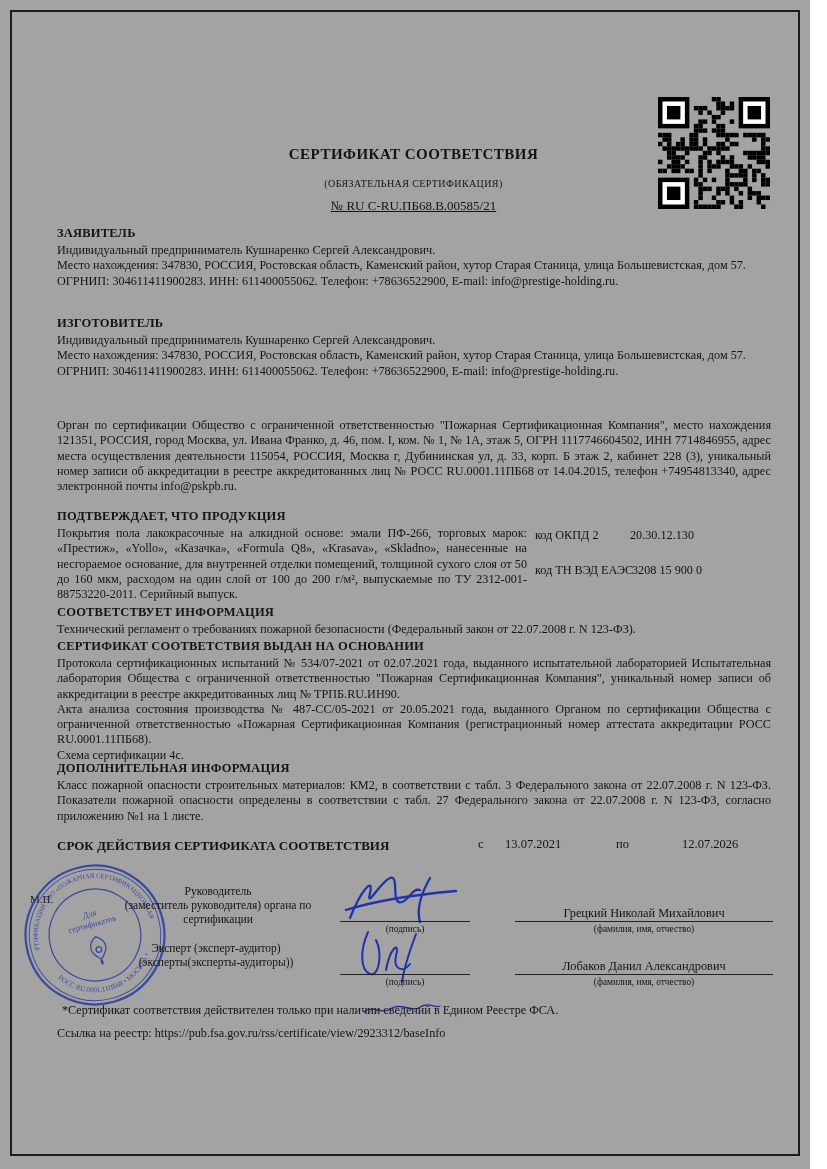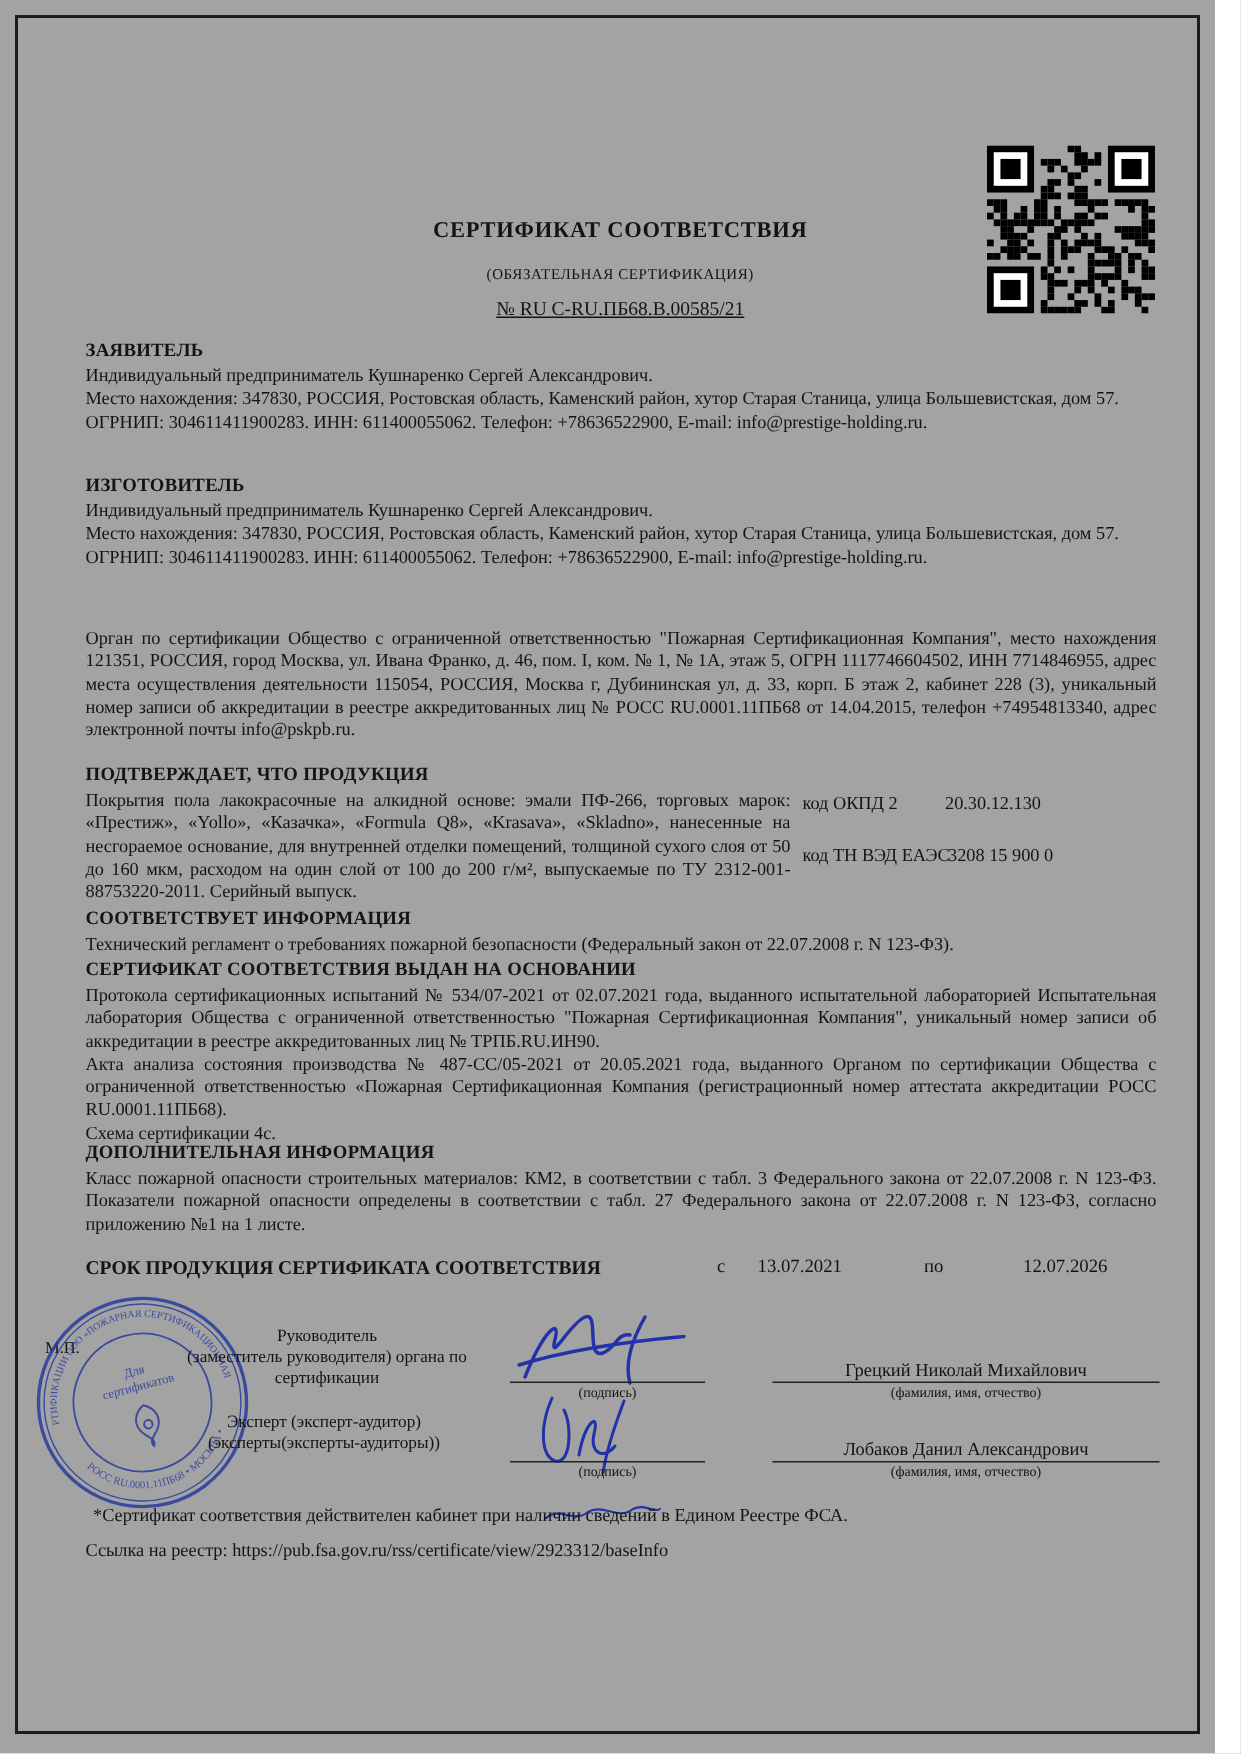--- a/index.html
+++ b/index.html
@@ -317,21 +317,21 @@
   </section>
 
   <section class="sec" style="top:761px">
     <div class="h">ДОПОЛНИТЕЛЬНАЯ ИНФОРМАЦИЯ</div>
     <div class="body">
       <div>Класс пожарной опасности строительных материалов: КМ2, в соответствии с табл. 3 Федерального закона от 22.07.2008 г. N 123-ФЗ. Показатели пожарной опасности определены в соответствии с табл. 27 Федерального закона от 22.07.2008 г. N 123-ФЗ, согласно приложению №1 на 1 листе.</div>
     </div>
   </section>
 
   <section class="sec" style="top:836px;height:24px">
-    <span class="validity-h">СРОК ПРОДУКЦИЯ СЕРТИФИКАТА СООТВЕТСТВИЯ</span>
+    <span class="validity-h">СРОК ДЕЙСТВИЯ СЕРТИФИКАТА СООТВЕТСТВИЯ</span>
     <span class="vspan" style="left:421px;top:1px">с</span>
     <span class="vspan" style="left:448px;top:1px">13.07.2021</span>
     <span class="vspan" style="left:559px;top:1px">по</span>
     <span class="vspan" style="left:625px;top:1px">12.07.2026</span>
   </section>
 
   <span class="mp">М.П.</span>
 
   <svg class="stamp" viewBox="0 0 160 160">
     <g fill="none" stroke="#2c3e9e">
@@ -393,18 +393,18 @@
   <div class="caption" style="left:340px;top:977px;width:130px">(подпись)</div>
 
   <div class="name" style="left:515px;top:959px;width:258px">Лобаков Данил Александрович</div>
   <div class="sigline" style="left:515px;top:974px;width:258px"></div>
   <div class="caption" style="left:515px;top:977px;width:258px">(фамилия, имя, отчество)</div>
 
   <svg class="sig" style="left:362px;top:1000px" width="80" height="18" viewBox="0 0 80 18">
     <path d="M2,12 C12,4 20,16 30,8 C40,2 50,14 60,6 C68,2 74,9 78,6" fill="none" stroke="#2233aa" stroke-width="1.4" stroke-linecap="round"></path>
   </svg>
 
-  <div class="footer-note">*Сертификат соответствия действителен кабинет при наличии сведений в Едином Реестре ФСА.</div>
+  <div class="footer-note">*Сертификат соответствия действителен только при наличии сведений в Едином Реестре ФСА.</div>
   <div class="footer-link">
     <span>Ссылка на реестр:</span>
     <span>https://pub.fsa.gov.ru/rss/certificate/view/2923312/baseInfo</span>
   </div>
 </div>
 
 </body></html>

